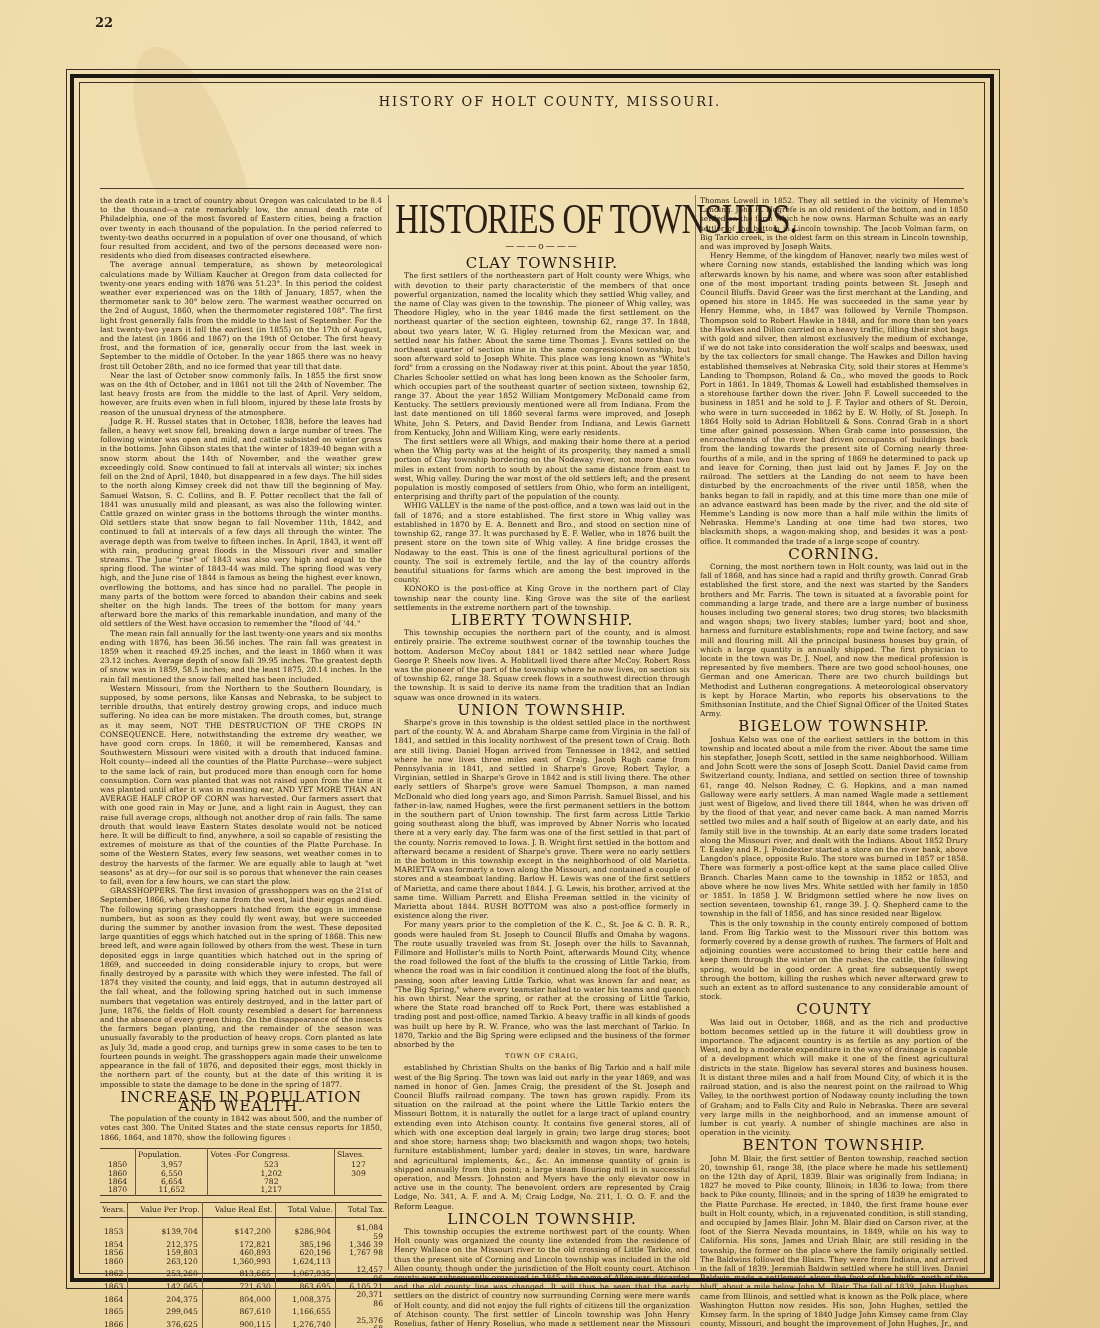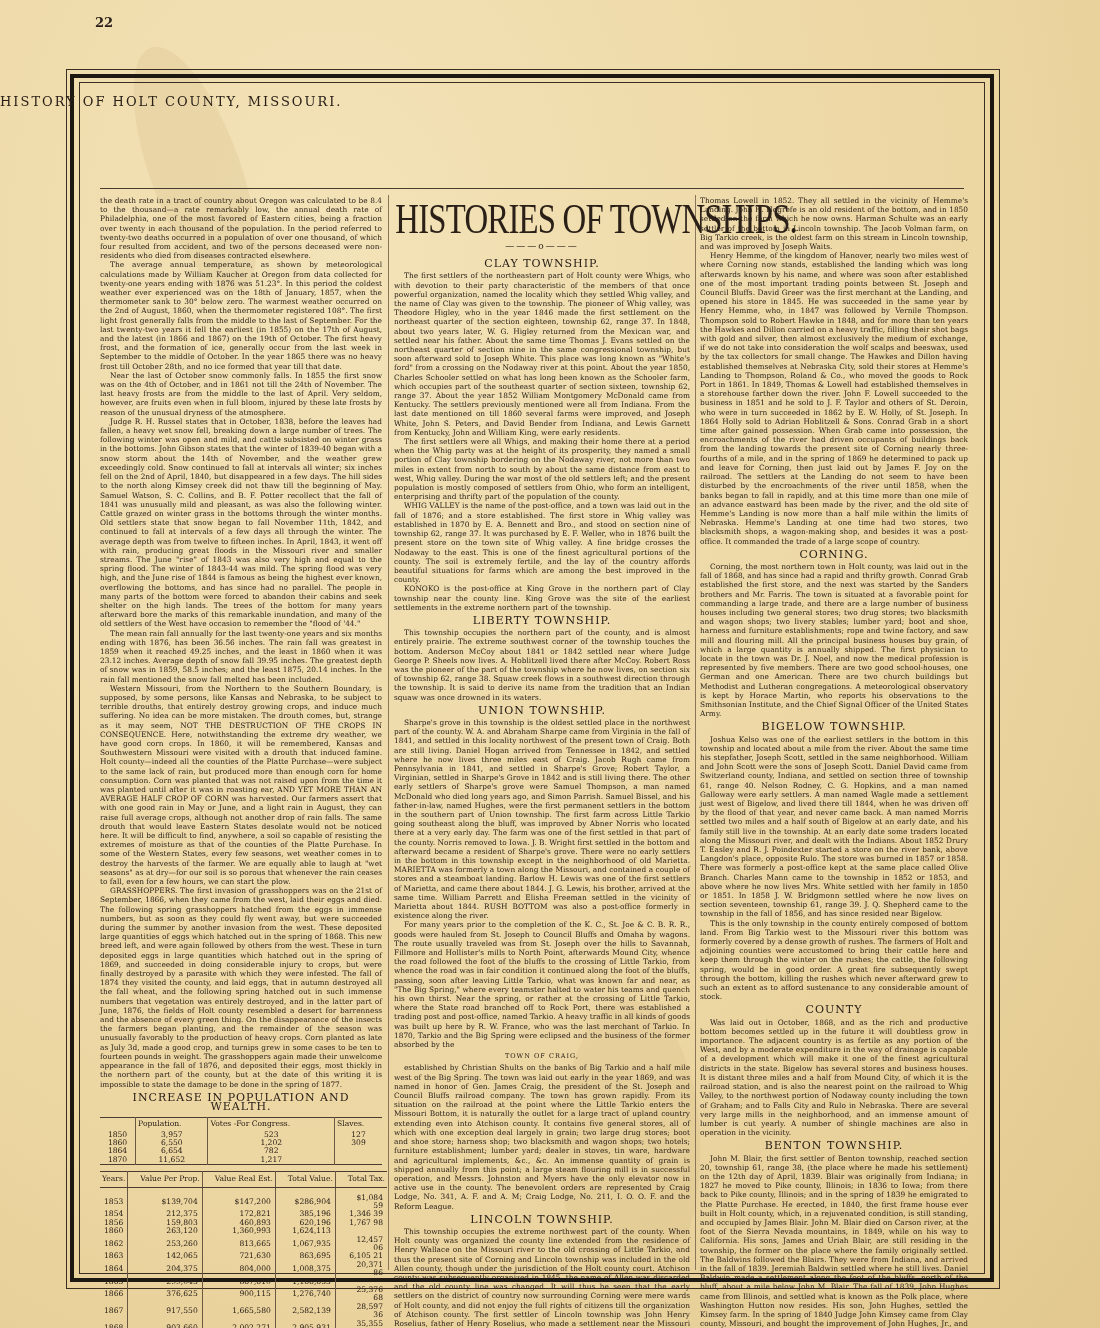--- a/index.html
+++ b/index.html
@@ -6,31 +6,31 @@
   body {
     width:1100px; height:1328px; position:relative; overflow:hidden;
     background:#efdcae;
     background-image: radial-gradient(ellipse at 30% 20%, #f3e3b8 0%, #ecd6a2 60%, #e2c88e 100%);
     font-family:"DejaVu Serif", serif; color:#2a2018;
   }
   .page-num { position:absolute; left:95px; top:15px; font-size:13px; font-weight:bold; }
   .frame-outer { position:absolute; left:66px; top:69px; width:932px; height:1218px; border:1px solid #3a2e22; }
   .frame-thick { position:absolute; left:70px; top:74px; width:924px; height:1208px; border:4px solid #1e1812; box-sizing:border-box; }
   .frame-inner { position:absolute; left:79px; top:82px; width:906px; height:1192px; border:1px solid #3a2e22; box-sizing:border-box; }
-  .running-head { position:absolute; left:0; width:1100px; top:94px; font-size:13px; letter-spacing:2px; }
+  .running-head { position:absolute; left:0; width:1100px; top:94px; text-align:center; font-size:13px; letter-spacing:2px; }
   .head-rule { position:absolute; left:100px; width:864px; top:188px; border-top:1px solid #4a3c2e; }
   .col { position:absolute; top:196px; font-size:7.4px; line-height:9.2px; text-align:justify; }
   .col p { margin:0; text-indent:10px; }
   .col1 { left:100px; width:282px; }
   .col2 { left:394px; width:296px; }
   .col3 { left:700px; width:268px; }
   .vrule { position:absolute; top:195px; width:0; border-left:1px solid #8a7558; }
   .big-title { font-family:"Liberation Serif", serif; font-size:42px; letter-spacing:-1px; text-align:center; transform:scaleX(0.78); transform-origin:center; white-space:nowrap; margin:0 -40px; line-height:46px; }
   .ornament { text-align:center; font-size:9px; margin:0 0 8px 0; letter-spacing:2px; }
-  .sec-head { text-align:center; font-size:11px; letter-spacing:1px; margin:4px 0 3px 0; }
+  .sec-head { text-align:center; font-size:15px; letter-spacing:1px; margin:4px 0 3px 0; }
   .sub-head { text-align:center; font-size:6.5px; letter-spacing:1px; margin:3px 0 2px 0; }
   table { border-collapse:collapse; font-size:7.6px; line-height:8.4px; width:100%; }
   .t-pop { margin-top:6px; border-top:1px solid #4a3c2e; border-bottom:1px solid #4a3c2e; }
   .t-pop th { font-weight:normal; vertical-align:top; padding:2px 2px; }
   .t-pop td { text-align:center; padding:0 2px; }
   .t-pop th+th, .t-pop td+td { border-left:1px solid #6a5842; }
   .t-val { margin-top:6px; border-top:1px solid #4a3c2e; border-bottom:1px solid #4a3c2e; }
   .t-val th { font-weight:normal; padding:3px 2px; border-bottom:1px solid #4a3c2e; white-space:nowrap; }
   .t-val td { text-align:right; padding:0 4px; }
   .t-val td:first-child { text-align:right; }
@@ -61,20 +61,21 @@
   <div>
     <p style="text-indent:0">the death rate in a tract of country about Oregon was calculated to be 8.4 to the thousand—a rate remarkably low, the annual death rate of Philadelphia, one of the most favored of Eastern cities, being a fraction over twenty in each thousand of the population. In the period referred to twenty-two deaths occurred in a population of over one thousand, of which four resulted from accident, and two of the persons deceased were non-residents who died from diseases contracted elsewhere.</p>
     <p>The average annual temperature, as shown by meteorological calculations made by William Kaucher at Oregon from data collected for twenty-one years ending with 1876 was 51.23°. In this period the coldest weather ever experienced was on the 18th of January, 1857, when the thermometer sank to 30° below zero. The warmest weather occurred on the 2nd of August, 1860, when the thermometer registered 108°. The first light frost generally falls from the middle to the last of September. For the last twenty-two years it fell the earliest (in 1855) on the 17th of August, and the latest (in 1866 and 1867) on the 19th of October. The first heavy frost, and the formation of ice, generally occur from the last week in September to the middle of October. In the year 1865 there was no heavy frost till October 28th, and no ice formed that year till that date.</p>
     <p>Near the last of October snow commonly falls. In 1855 the first snow was on the 4th of October, and in 1861 not till the 24th of November. The last heavy frosts are from the middle to the last of April. Very seldom, however, are fruits even when in full bloom, injured by these late frosts by reason of the unusual dryness of the atmosphere.</p>
     <p>Judge R. H. Russel states that in October, 1838, before the leaves had fallen, a heavy wet snow fell, breaking down a large number of trees. The following winter was open and mild, and cattle subsisted on winter grass in the bottoms. John Gibson states that the winter of 1839-40 began with a snow storm about the 14th of November, and the weather grew exceedingly cold. Snow continued to fall at intervals all winter; six inches fell on the 2nd of April, 1840, but disappeared in a few days. The hill sides to the north along Kimsey creek did not thaw till the beginning of May. Samuel Watson, S. C. Collins, and B. F. Potter recollect that the fall of 1841 was unusually mild and pleasant, as was also the following winter. Cattle grazed on winter grass in the bottoms through the winter months. Old settlers state that snow began to fall November 11th, 1842, and continued to fall at intervals of a few days all through the winter. The average depth was from twelve to fifteen inches. In April, 1843, it went off with rain, producing great floods in the Missouri river and smaller streams. The June "rise" of 1843 was also very high and equal to the spring flood. The winter of 1843-44 was mild. The spring flood was very high, and the June rise of 1844 is famous as being the highest ever known, overflowing the bottoms, and has since had no parallel. The people in many parts of the bottom were forced to abandon their cabins and seek shelter on the high lands. The trees of the bottom for many years afterward bore the marks of this remarkable inundation, and many of the old settlers of the West have occasion to remember the "flood of '44."</p>
     <p>The mean rain fall annually for the last twenty-one years and six months ending with 1876, has been 36.56 inches. The rain fall was greatest in 1859 when it reached 49.25 inches, and the least in 1860 when it was 23.12 inches. Average depth of snow fall 39.95 inches. The greatest depth of snow was in 1859, 58.5 inches; and the least 1875, 20.14 inches. In the rain fall mentioned the snow fall melted has been included.</p>
     <p>Western Missouri, from the Northern to the Southern Boundary, is supposed, by some persons, like Kansas and Nebraska, to be subject to terrible drouths, that entirely destroy growing crops, and induce much suffering. No idea can be more mistaken. The drouth comes, but, strange as it may seem, NOT THE DESTRUCTION OF THE CROPS IN CONSEQUENCE. Here, notwithstanding the extreme dry weather, we have good corn crops. In 1860, it will be remembered, Kansas and Southwestern Missouri were visited with a drouth that induced famine. Holt county—indeed all the counties of the Platte Purchase—were subject to the same lack of rain, but produced more than enough corn for home consumption. Corn was planted that was not raised upon from the time it was planted until after it was in roasting ear, AND YET MORE THAN AN AVERAGE HALF CROP OF CORN was harvested. Our farmers assert that with one good rain in May or June, and a light rain in August, they can raise full average crops, although not another drop of rain falls. The same drouth that would leave Eastern States desolate would not be noticed here. It will be difficult to find, anywhere, a soil so capable of resisting the extremes of moisture as that of the counties of the Platte Purchase. In some of the Western States, every few seasons, wet weather comes in to destroy the harvests of the farmer. We are equally able to laugh at "wet seasons" as at dry—for our soil is so porous that whenever the rain ceases to fall, even for a few hours, we can start the plow.</p>
     <p>GRASSHOPPERS. The first invasion of grasshoppers was on the 21st of September, 1866, when they came from the west, laid their eggs and died. The following spring grasshoppers hatched from the eggs in immense numbers, but as soon as they could fly went away, but were succeeded during the summer by another invasion from the west. These deposited large quantities of eggs which hatched out in the spring of 1868. This new breed left, and were again followed by others from the west. These in turn deposited eggs in large quantities which hatched out in the spring of 1869, and succeeded in doing considerable injury to crops, but were finally destroyed by a parasite with which they were infested. The fall of 1874 they visited the county, and laid eggs, that in autumn destroyed all the fall wheat, and the following spring hatched out in such immense numbers that vegetation was entirely destroyed, and in the latter part of June, 1876, the fields of Holt county resembled a desert for barrenness and the absence of every green thing. On the disappearance of the insects the farmers began planting, and the remainder of the season was unusually favorably to the production of heavy crops. Corn planted as late as July 3d, made a good crop, and turnips grew in some cases to be ten to fourteen pounds in weight. The grasshoppers again made their unwelcome appearance in the fall of 1876, and deposited their eggs, most thickly in the northern part of the county, but at the date of this writing it is impossible to state the damage to be done in the spring of 1877.</p>
   </div>
   <div class="sec-head">INCREASE IN POPULATION AND WEALTH.</div>
+  <p>The population of the county in 1842 was about 500, and the number of votes cast 300. The United States and the state census reports for 1850, 1866, 1864, and 1870, show the following figures :</p>
 
   <table class="t-pop">
     <thead>
       <tr>
         <th></th>
         <th>Population.</th>
         <th>Votes -For Congress.</th>
         <th>Slaves.</th>
       </tr>
     </thead>

